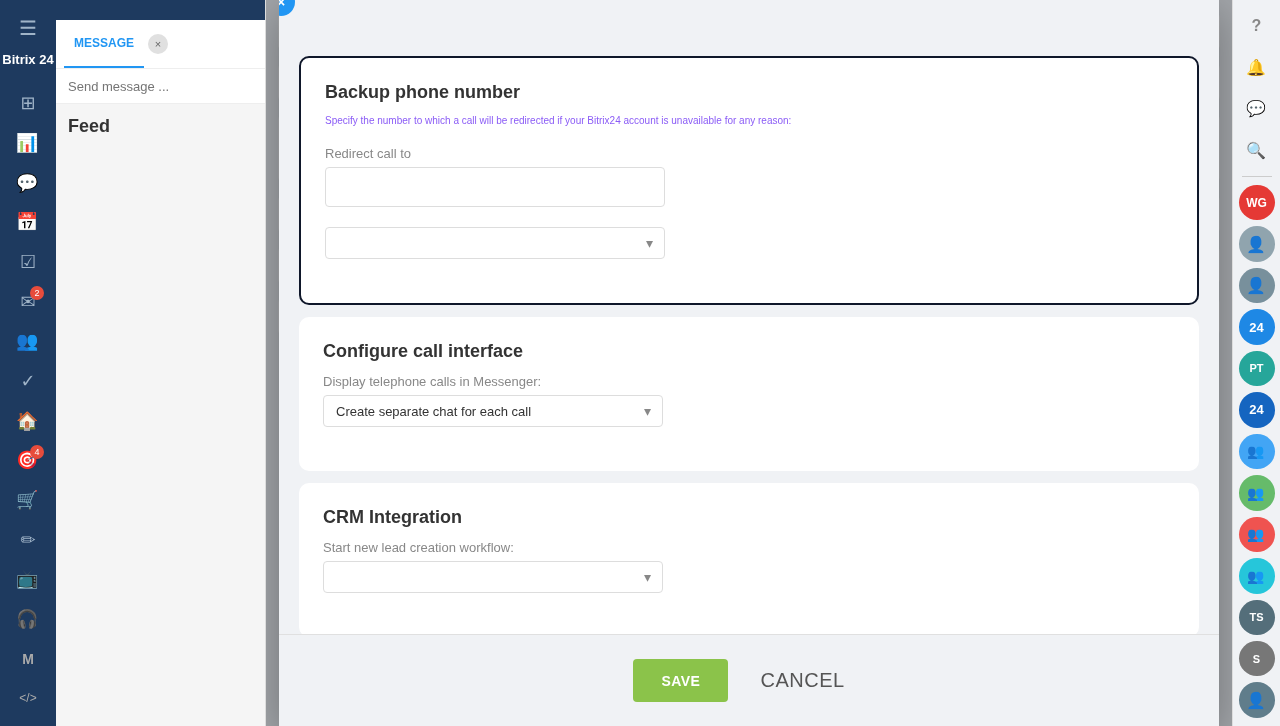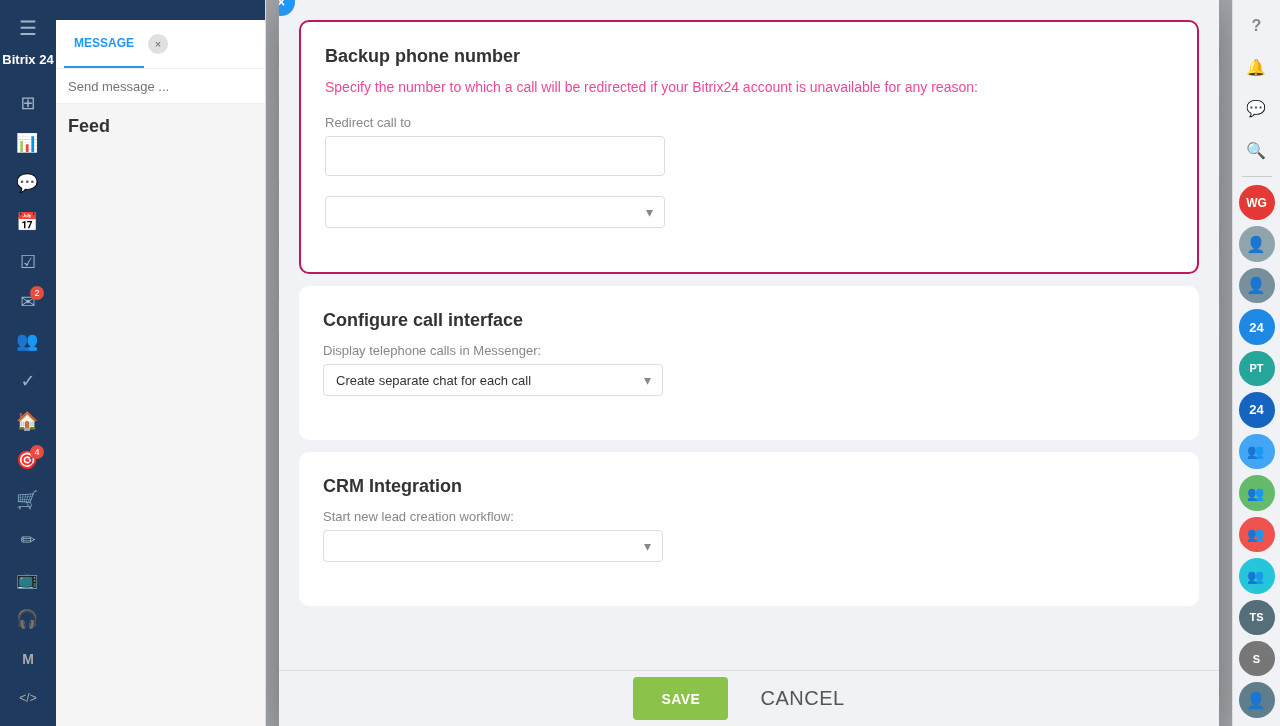--- a/index.html
+++ b/index.html
@@ -197,31 +197,32 @@
     }
 
     
     .section-card {
       background: white;
       border-radius: 10px;
       padding: 24px;
       margin-bottom: 12px;
     }
     .section-card.highlighted {
-      border: 2px solid #be185d;
+      border: 2px solid #0f172a;
+      margin-top: 36px;
     }
     .section-title {
       font-size: 18px;
       font-weight: 600;
       color: #333;
       margin-bottom: 12px;
     }
     .section-description {
-      font-size: 14px;
-      color: #ec4899;
+      font-size: 10px;
+      color: #8b5cf6;
       margin-bottom: 20px;
     }
     .form-label {
       font-size: 13px;
       color: #888;
       margin-bottom: 6px;
       display: block;
     }
     .form-input {
       width: 340px;
@@ -258,21 +259,21 @@
       color: #888;
       pointer-events: none;
       font-size: 14px;
     }
     .form-group {
       margin-bottom: 20px;
     }
 
     
     .modal-footer {
-      padding: 6px 20px;
+      padding: 24px 20px;
       background: #f0f2f5;
       display: flex;
       justify-content: center;
       gap: 12px;
       border-top: 1px solid #e0e0e0;
     }
     .btn-save {
       background: #8bc34a;
       color: white;
       border: none;

